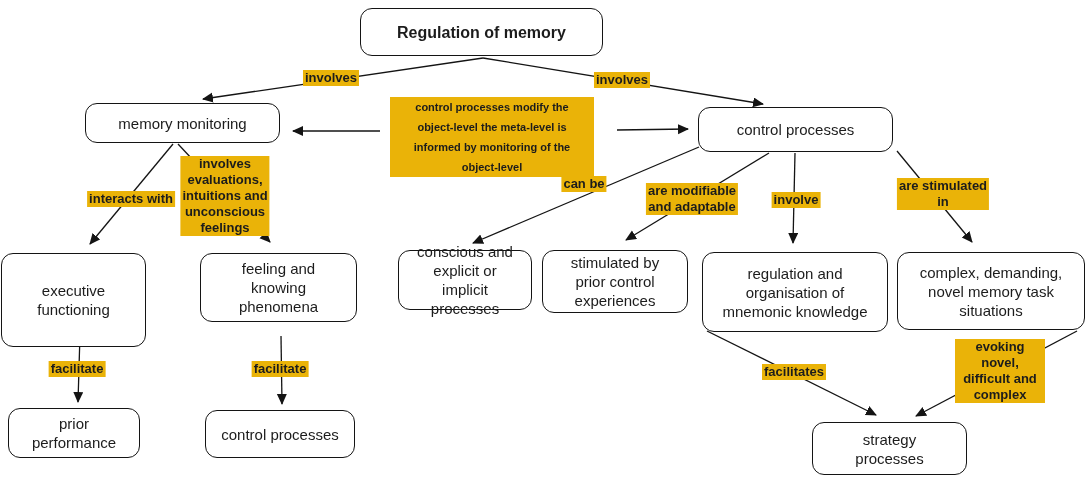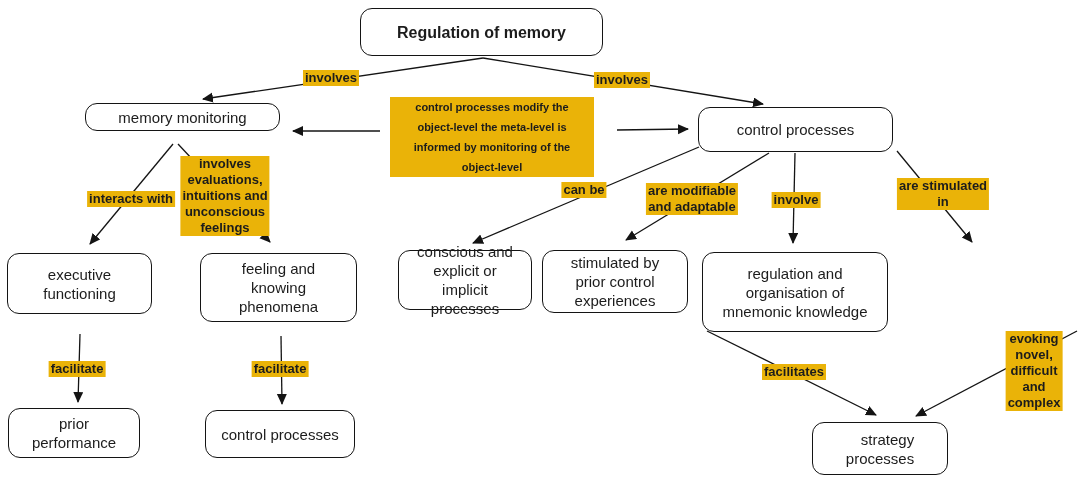--- a/index.html
+++ b/index.html
@@ -84,25 +84,25 @@
       <line x1="769" y1="153" x2="626" y2="240" marker-end="url(#arrow)"></line>
       <line x1="795" y1="153" x2="793" y2="243" marker-end="url(#arrow)"></line>
       <line x1="897" y1="151" x2="972" y2="242" marker-end="url(#arrow)"></line>
       <line x1="707" y1="331" x2="876" y2="415" marker-end="url(#arrow)"></line>
       <line x1="1077" y1="331" x2="916" y2="416" marker-end="url(#arrow)"></line>
     </g>
   </svg>
 
   <div class="node title" style="left:360px; top:8px; width:243px; height:48px;">Regulation of memory</div>
 
-  <div class="node" style="left:85px; top:103px; width:195px; height:28px;">memory monitoring</div>
+  <div class="node" style="left:85px; top:103px; width:195px; height:40px;">memory monitoring</div>
 
   <div class="node" style="left:698px; top:107px; width:195px; height:45px;">control processes</div>
 
-  <div class="node" style="left:7px; top:253px; width:145px; height:61px;">executive
+  <div class="node" style="left:1px; top:253px; width:145px; height:94px;">executive
 functioning</div>
 
   <div class="node" style="left:200px; top:253px; width:157px; height:69px;">feeling and
 knowing
 phenomena</div>
 
   <div class="node" style="left:8px; top:408px; width:132px; height:50px;">prior
 performance</div>
 
   <div class="node" style="left:205px; top:410px; width:150px; height:48px;">control processes</div>
@@ -113,22 +113,25 @@
 processes</div>
 
   <div class="node" style="left:542px; top:250px; width:146px; height:63px;">stimulated by
 prior control
 experiences</div>
 
   <div class="node" style="left:702px; top:252px; width:186px; height:80px;">regulation and
 organisation of
 mnemonic knowledge</div>
 
+  <div class="node" style="left:897px; top:252px; width:188px; height:78px;">complex, demanding,
+novel memory task
+situations</div>
 
-  <div class="node" style="left:812px; top:422px; width:136px; height:53px;text-align:right;">strategy
+  <div class="node" style="left:812px; top:422px; width:155px; height:53px;">strategy
 processes</div>
 
   <div class="label" style="left:331px; top:78px;">involves</div>
 
   <div class="label" style="left:622px; top:80px;">involves</div>
 
   <div class="label note" style="left:492px; top:137px; width:200px;">control processes modify the
 object-level the meta-level is
 informed by monitoring of the
 object-level</div>
@@ -138,29 +141,29 @@
   <div class="label" style="left:225px; top:196px;">involves
 evaluations,
 intuitions and
 unconscious
 feelings</div>
 
   <div class="label" style="left:77px; top:369px;">facilitate</div>
 
   <div class="label" style="left:280px; top:369px;">facilitate</div>
 
-  <div class="label" style="left:584px; top:190px;">can be</div>
+  <div class="label" style="left:584px; top:184px;">can be</div>
 
   <div class="label" style="left:692px; top:199px;">are modifiable
 and adaptable</div>
 
   <div class="label" style="left:796px; top:200px;">involve</div>
 
   <div class="label" style="left:943px; top:194px;">are stimulated
 in</div>
 
   <div class="label" style="left:794px; top:372px;">facilitates</div>
 
-  <div class="label" style="left:1034px; top:371px;">evoking novel,
+  <div class="label" style="left:1000px; top:371px;">evoking novel,
 difficult and
 complex</div>
 
 </div>
 
 </body></html>

